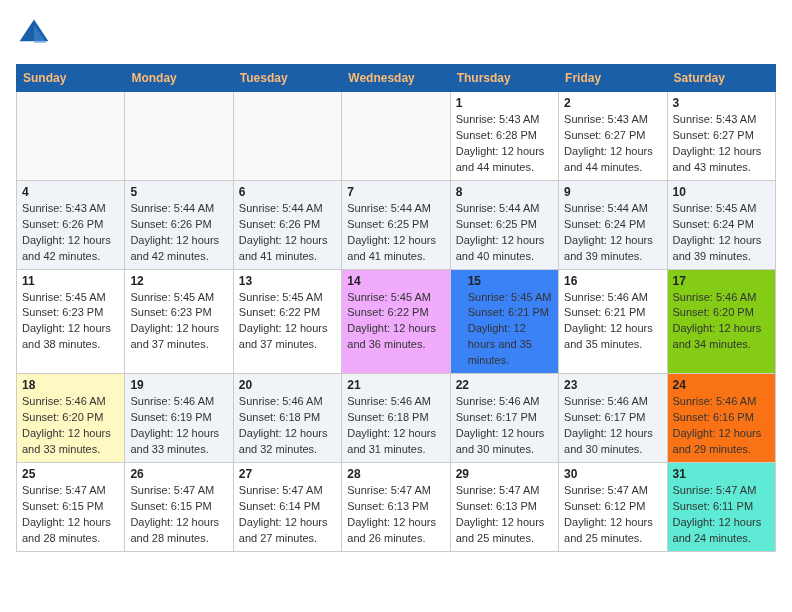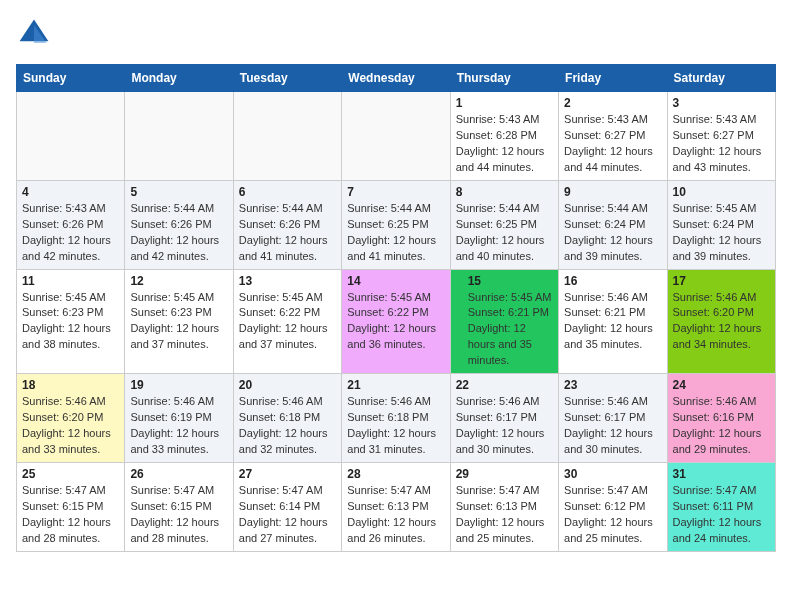--- a/index.html
+++ b/index.html
@@ -46,21 +46,21 @@
       font-size: 16px;
       color: #555;
     }
     .calendar {
       width: 100%;
       border-collapse: collapse;
       font-size: 10.5px;
     }
     .calendar th {
       background: #1a5fa8;
-      color: #ffffff;
+      color: #fdba74;
       text-align: left;
       padding: 6px 6px;
       font-size: 12px;
       font-weight: bold;
       border: 1px solid #1a5fa8;
     }
     .calendar td {
       border: 1px solid #ccc;
       vertical-align: top;
       padding: 4px 5px;
@@ -182,21 +182,21 @@
           <div class="day-info">Sunrise: 5:45 AM<br>Sunset: 6:23 PM<br>Daylight: 12 hours and 37 minutes.</div>
         </td>
         <td style="background: rgb(255, 255, 255);">
           <span class="day-number">13</span>
           <div class="day-info">Sunrise: 5:45 AM<br>Sunset: 6:22 PM<br>Daylight: 12 hours and 37 minutes.</div>
         </td>
         <td style="background: #f0abfc;">
           <span class="day-number">14</span>
           <div class="day-info">Sunrise: 5:45 AM<br>Sunset: 6:22 PM<br>Daylight: 12 hours and 36 minutes.</div>
         </td>
-        <td style="background: #22c55e; padding-left: 17px;">
+        <td style="background: #3b82f6; padding-left: 17px;">
           <span class="day-number">15</span>
           <div class="day-info">Sunrise: 5:45 AM<br>Sunset: 6:21 PM<br>Daylight: 12 hours and 35 minutes.</div>
         </td>
         <td style="background: rgb(255, 255, 255);">
           <span class="day-number">16</span>
           <div class="day-info">Sunrise: 5:46 AM<br>Sunset: 6:21 PM<br>Daylight: 12 hours and 35 minutes.</div>
         </td>
         <td style="background: #84cc16;">
           <span class="day-number">17</span>
           <div class="day-info">Sunrise: 5:46 AM<br>Sunset: 6:20 PM<br>Daylight: 12 hours and 34 minutes.</div>
@@ -220,21 +220,21 @@
           <div class="day-info">Sunrise: 5:46 AM<br>Sunset: 6:18 PM<br>Daylight: 12 hours and 31 minutes.</div>
         </td>
         <td style="background: rgb(240, 244, 248);">
           <span class="day-number">22</span>
           <div class="day-info">Sunrise: 5:46 AM<br>Sunset: 6:17 PM<br>Daylight: 12 hours and 30 minutes.</div>
         </td>
         <td style="background: rgb(240, 244, 248); margin-top: 23px;">
           <span class="day-number">23</span>
           <div class="day-info">Sunrise: 5:46 AM<br>Sunset: 6:17 PM<br>Daylight: 12 hours and 30 minutes.</div>
         </td>
-        <td style="background: #f9a8d4;">
+        <td style="background: #f97316;">
           <span class="day-number">24</span>
           <div class="day-info">Sunrise: 5:46 AM<br>Sunset: 6:16 PM<br>Daylight: 12 hours and 29 minutes.</div>
         </td>
       </tr>
       <tr>
         <td style="background: rgb(255, 255, 255);">
           <span class="day-number">25</span>
           <div class="day-info">Sunrise: 5:47 AM<br>Sunset: 6:15 PM<br>Daylight: 12 hours and 28 minutes.</div>
         </td>
         <td style="background: rgb(255, 255, 255);">

